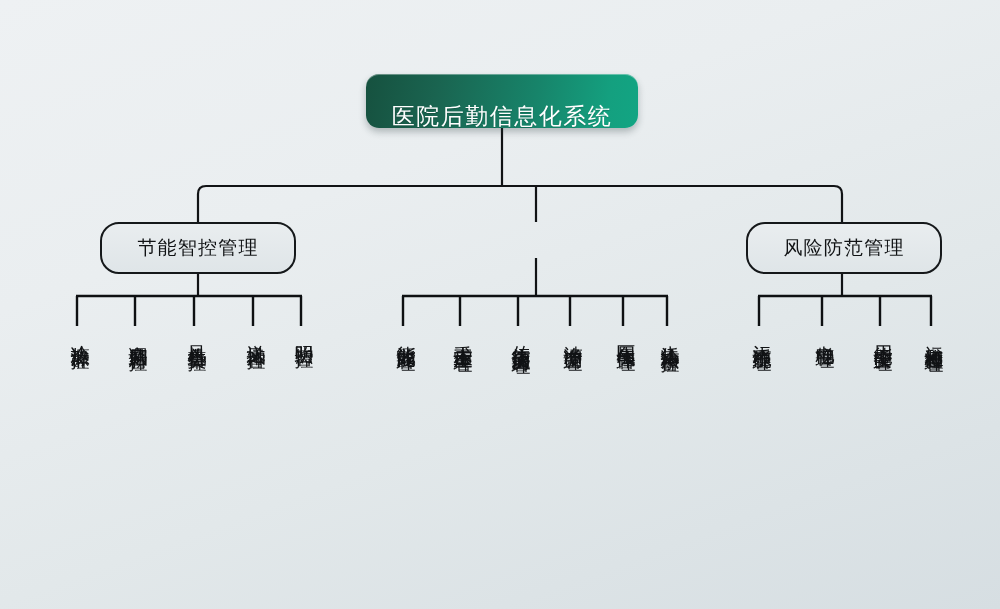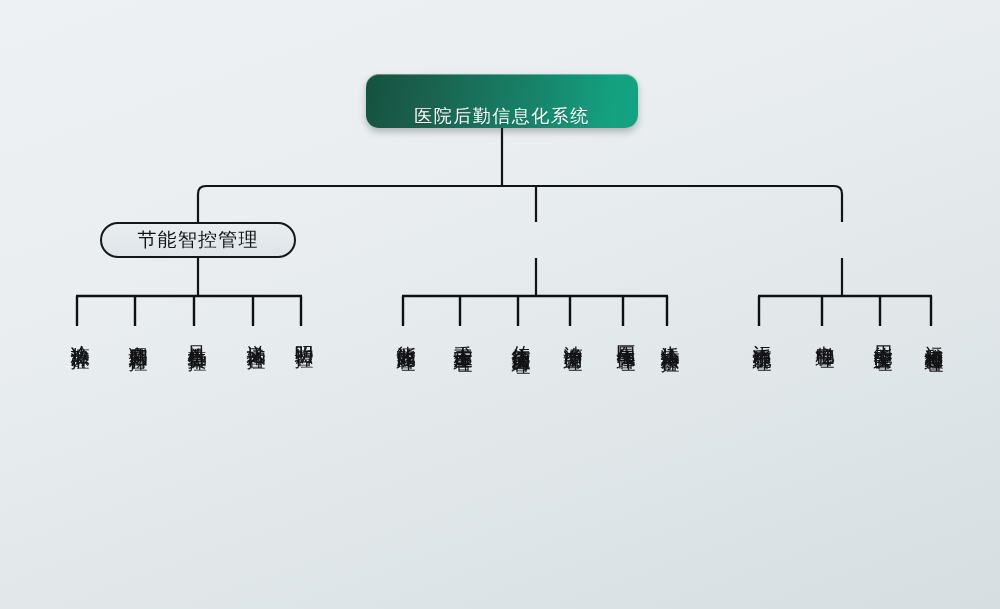--- a/index.html
+++ b/index.html
@@ -50,32 +50,32 @@
     height: 54px;
     border-radius: 13px;
     background: linear-gradient(100deg, #16513f 0%, #1a6450 26%, #17846a 62%, #14a07f 88%, #12a583 100%);
     box-shadow: 0 4px 7px rgba(40,55,60,0.30), 0 1px 0 rgba(255,255,255,0.35) inset;
     display: flex;
     align-items: center;
     justify-content: center;
   }
   #root-node .root-label {
     color: #ffffff;
-    font-size: 18px;
+    font-size: 23px;
     letter-spacing: 1.5px;
     font-weight: 500;
     white-space: nowrap;
     text-shadow: 0 1px 1px rgba(0,0,0,0.18);
     margin-top: 30px;
   }
 
   
   .branch-node {
     position: absolute;
-    height: 36px;
+    height: 52px;
     border: 2.2px solid #15181a;
     border-radius: 19px;
     background: linear-gradient(180deg, #e9edef 0%, #dfe5e8 100%);
     display: flex;
     align-items: center;
     justify-content: center;
     box-sizing: border-box;
   }
   .branch-node .branch-label {
     color: #101214;
@@ -142,20 +142,23 @@
     <path class="conn-path-thin" d="M 931,296 L 931,326"></path>
   </svg>
 
   <div id="root-node">
     <span class="root-label">医院后勤信息化系统</span>
   </div>
 
   <div id="branch-node-0" class="branch-node">
     <span class="branch-label">节能智控管理</span>
   </div>
+  <div id="branch-node-2" class="branch-node">
+    <span class="branch-label">风险防范管理</span>
+  </div>
 
   <div class="leaf-label" style="left:77px;">冷热源群控</div>
   <div class="leaf-label" style="left:135px;">空调新风智控</div>
   <div class="leaf-label" style="left:194px;">风机盘管集控</div>
   <div class="leaf-label" style="left:253px;">送排风智控</div>
   <div class="leaf-label" style="left:301px;">照明智控</div>
 
   <div class="leaf-label" style="left:403px;">能源能效管理</div>
   <div class="leaf-label" style="left:460px;">手术室正压管理</div>
   <div class="leaf-label" style="left:518px;">传染病房负压管理</div>

